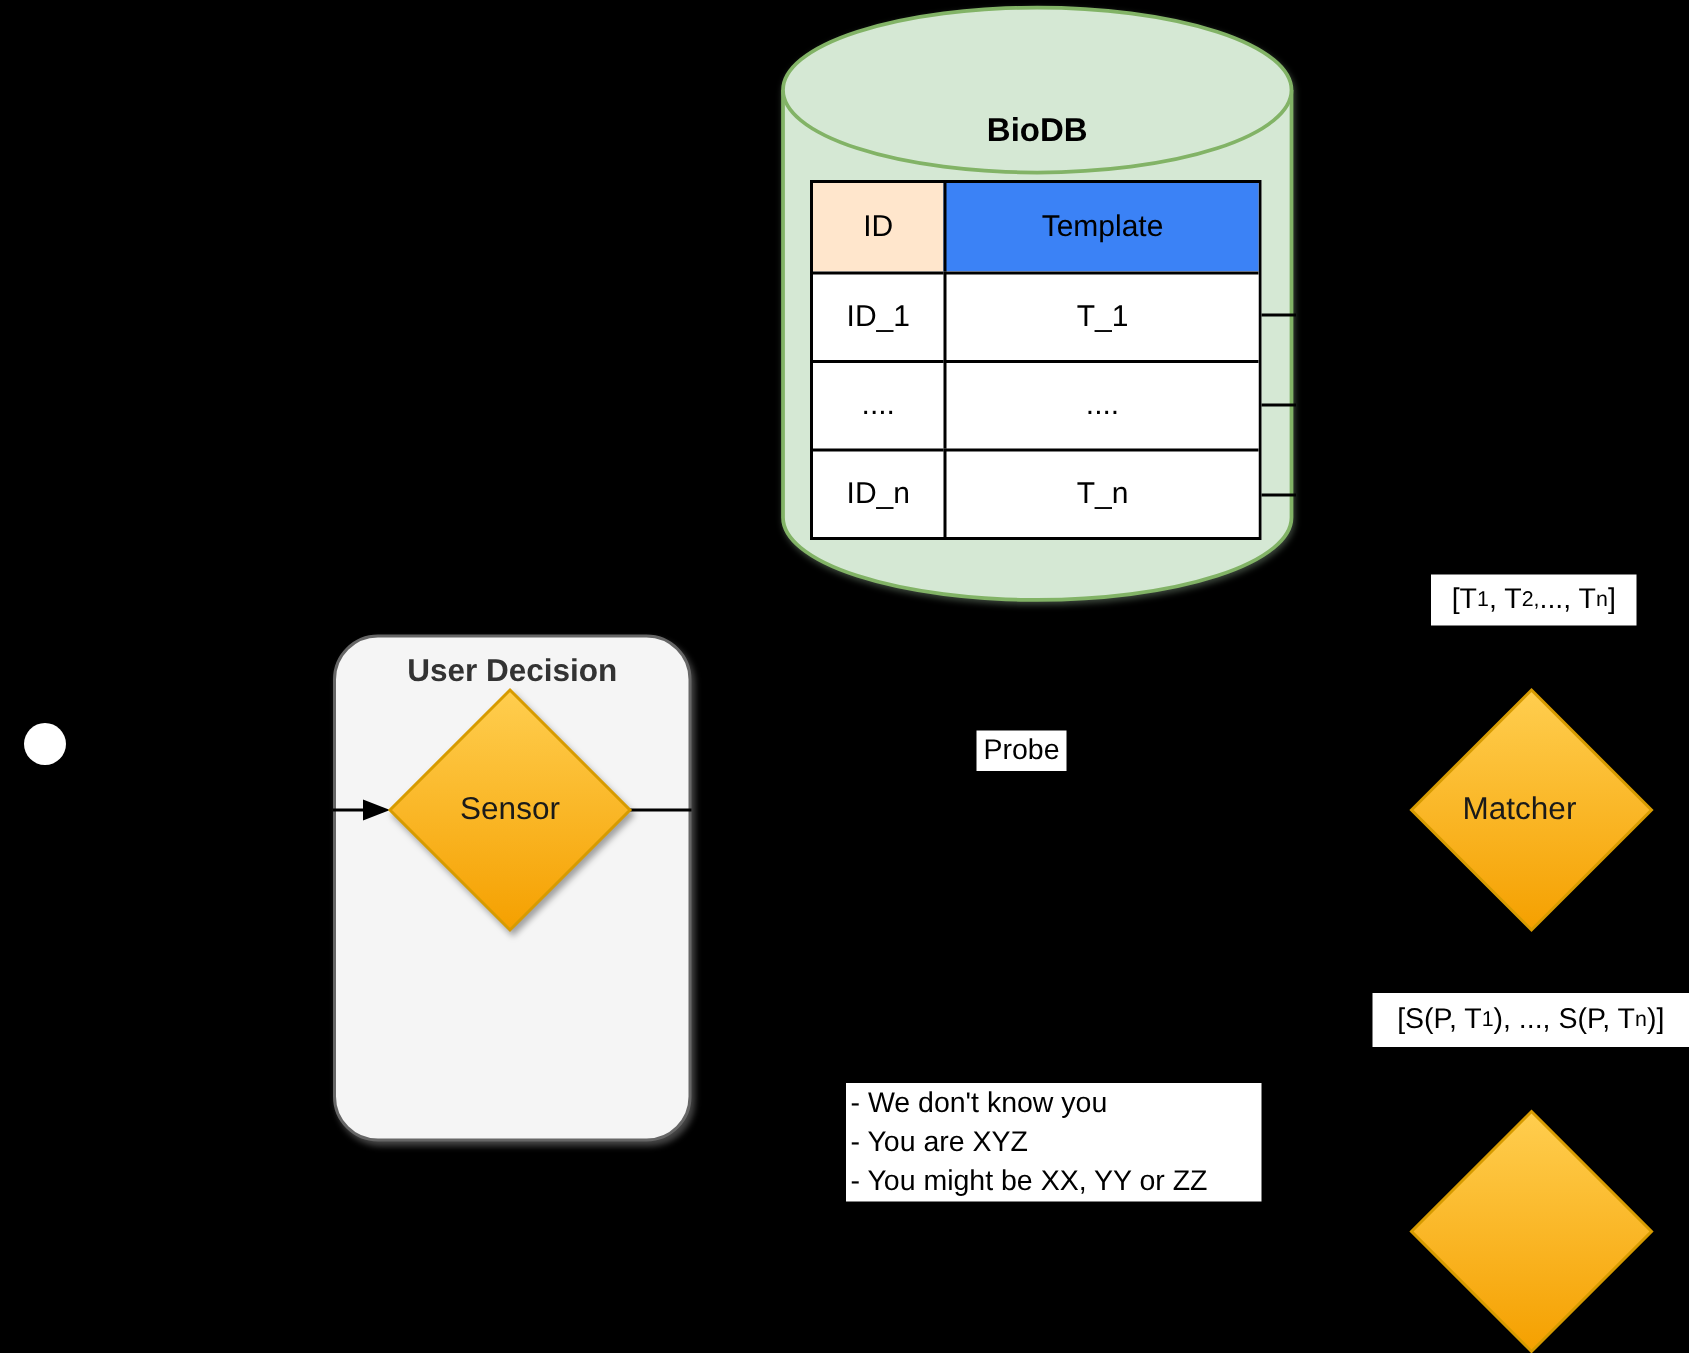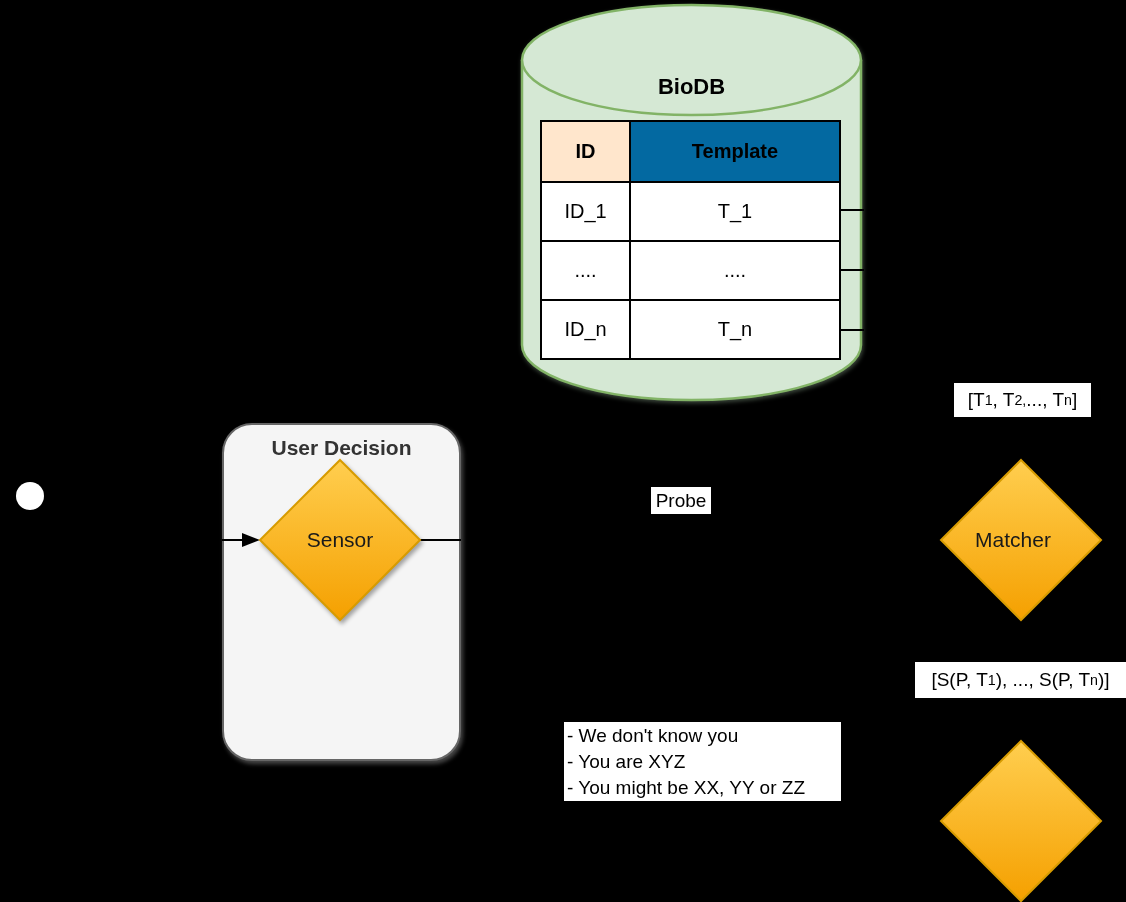--- a/index.html
+++ b/index.html
@@ -16,23 +16,23 @@
   .biodb-title{position:absolute;left:522px;top:74px;width:339px;text-align:center;
     font-size:22px;font-weight:bold;color:#000;}
   
   .btable{position:absolute;left:540px;top:120px;width:301px;height:240px;
     box-sizing:border-box;border:2px solid #000;background:#fff;
     display:grid;grid-template-columns:87px 1fr;grid-template-rows:repeat(4,1fr);}
   .bcell{display:flex;align-items:center;justify-content:center;font-size:20px;
     box-sizing:border-box;background:#fff;}
   .bcell.col2{border-left:2px solid #000;}
   .bcell.rtop{border-top:2px solid #000;}
-  .bcell.hdr{font-weight:bold;}
+  .bcell.hdr{font-weight:normal;}
   .bcell.hdr-id{background:#ffe6cc;}
-  .bcell.hdr-tpl{background:#0369a1;}
+  .bcell.hdr-tpl{background:#3b82f6;}
   
   .tick{position:absolute;left:841px;width:23px;height:2px;background:#000;}
   
   .ui-box{position:absolute;left:222px;top:423px;width:239px;height:338px;
     box-sizing:border-box;background:#f5f5f5;border:2px solid #666;border-radius:30px;
     box-shadow:2px 3px 4px rgba(130,130,130,.55);}
   .ui-title{position:absolute;left:222px;top:436px;width:239px;text-align:center;
     font-size:21px;font-weight:bold;color:#333;}
   
   .seg{position:absolute;height:2px;background:#000;}

